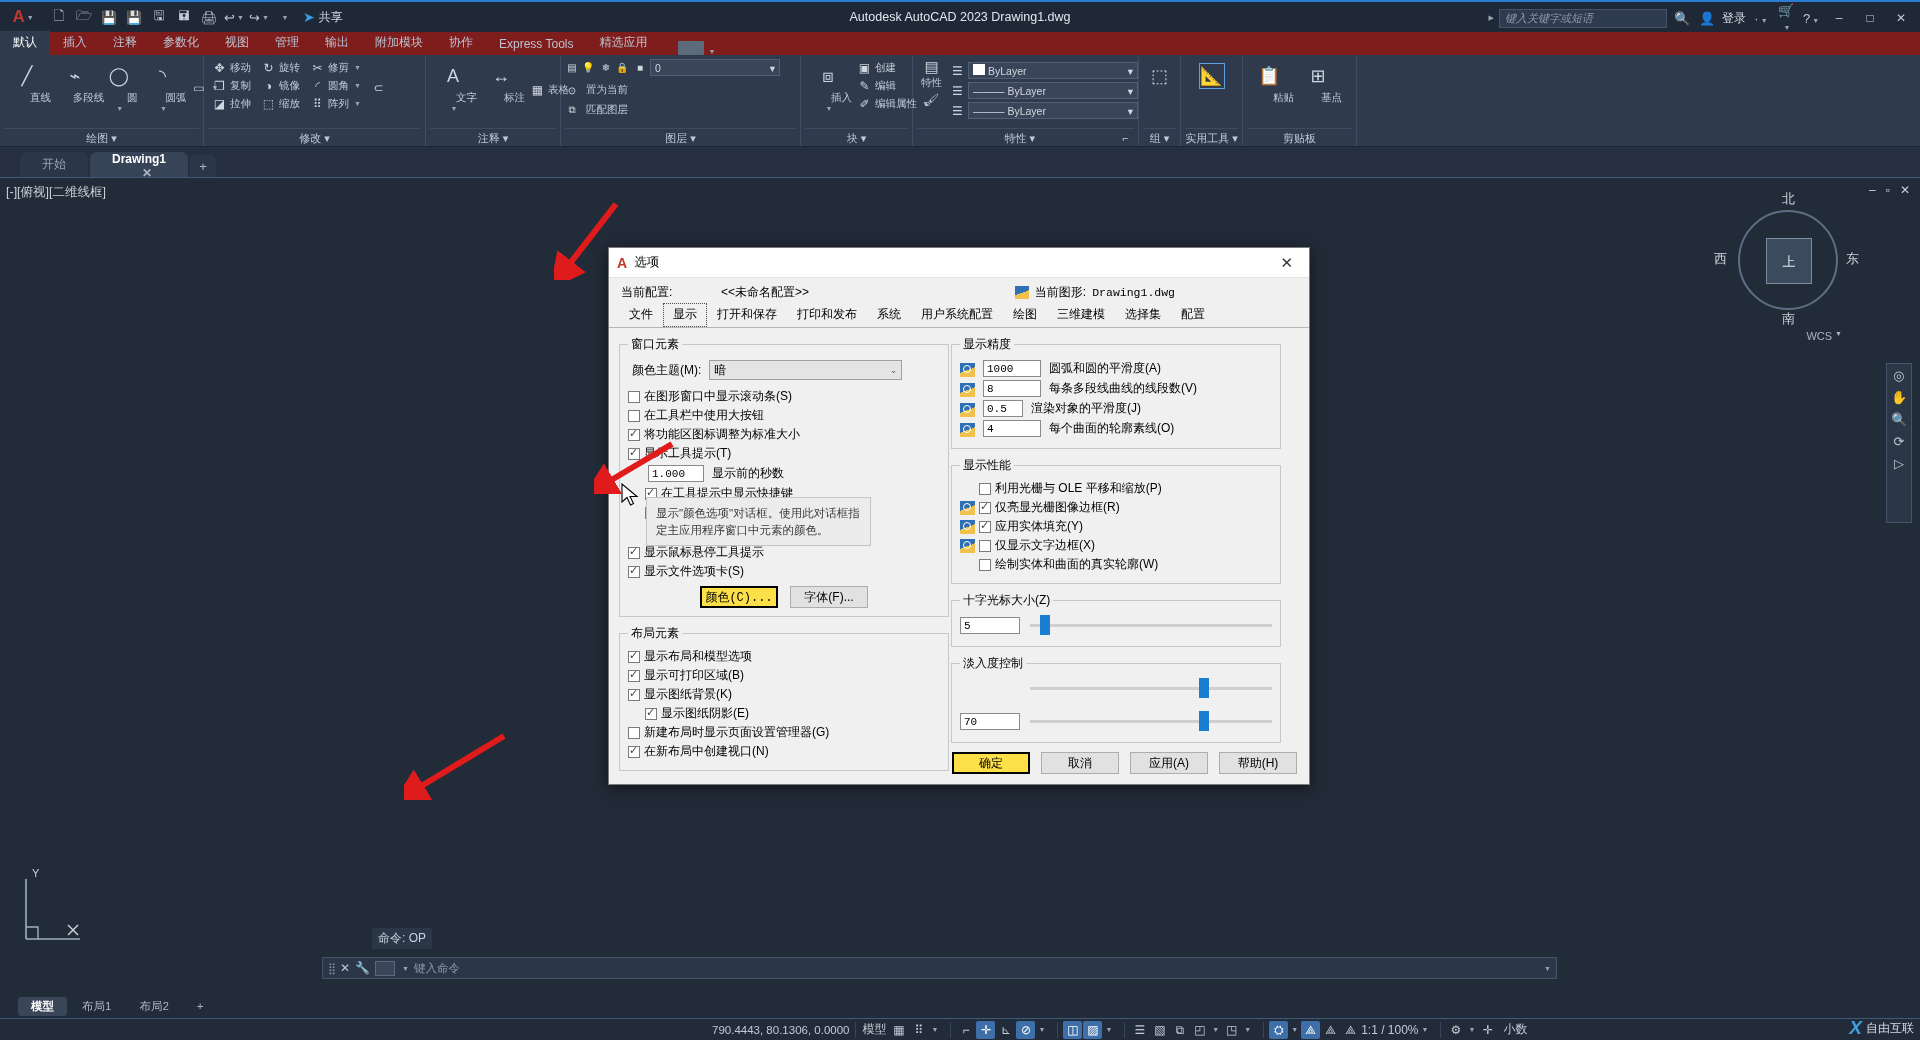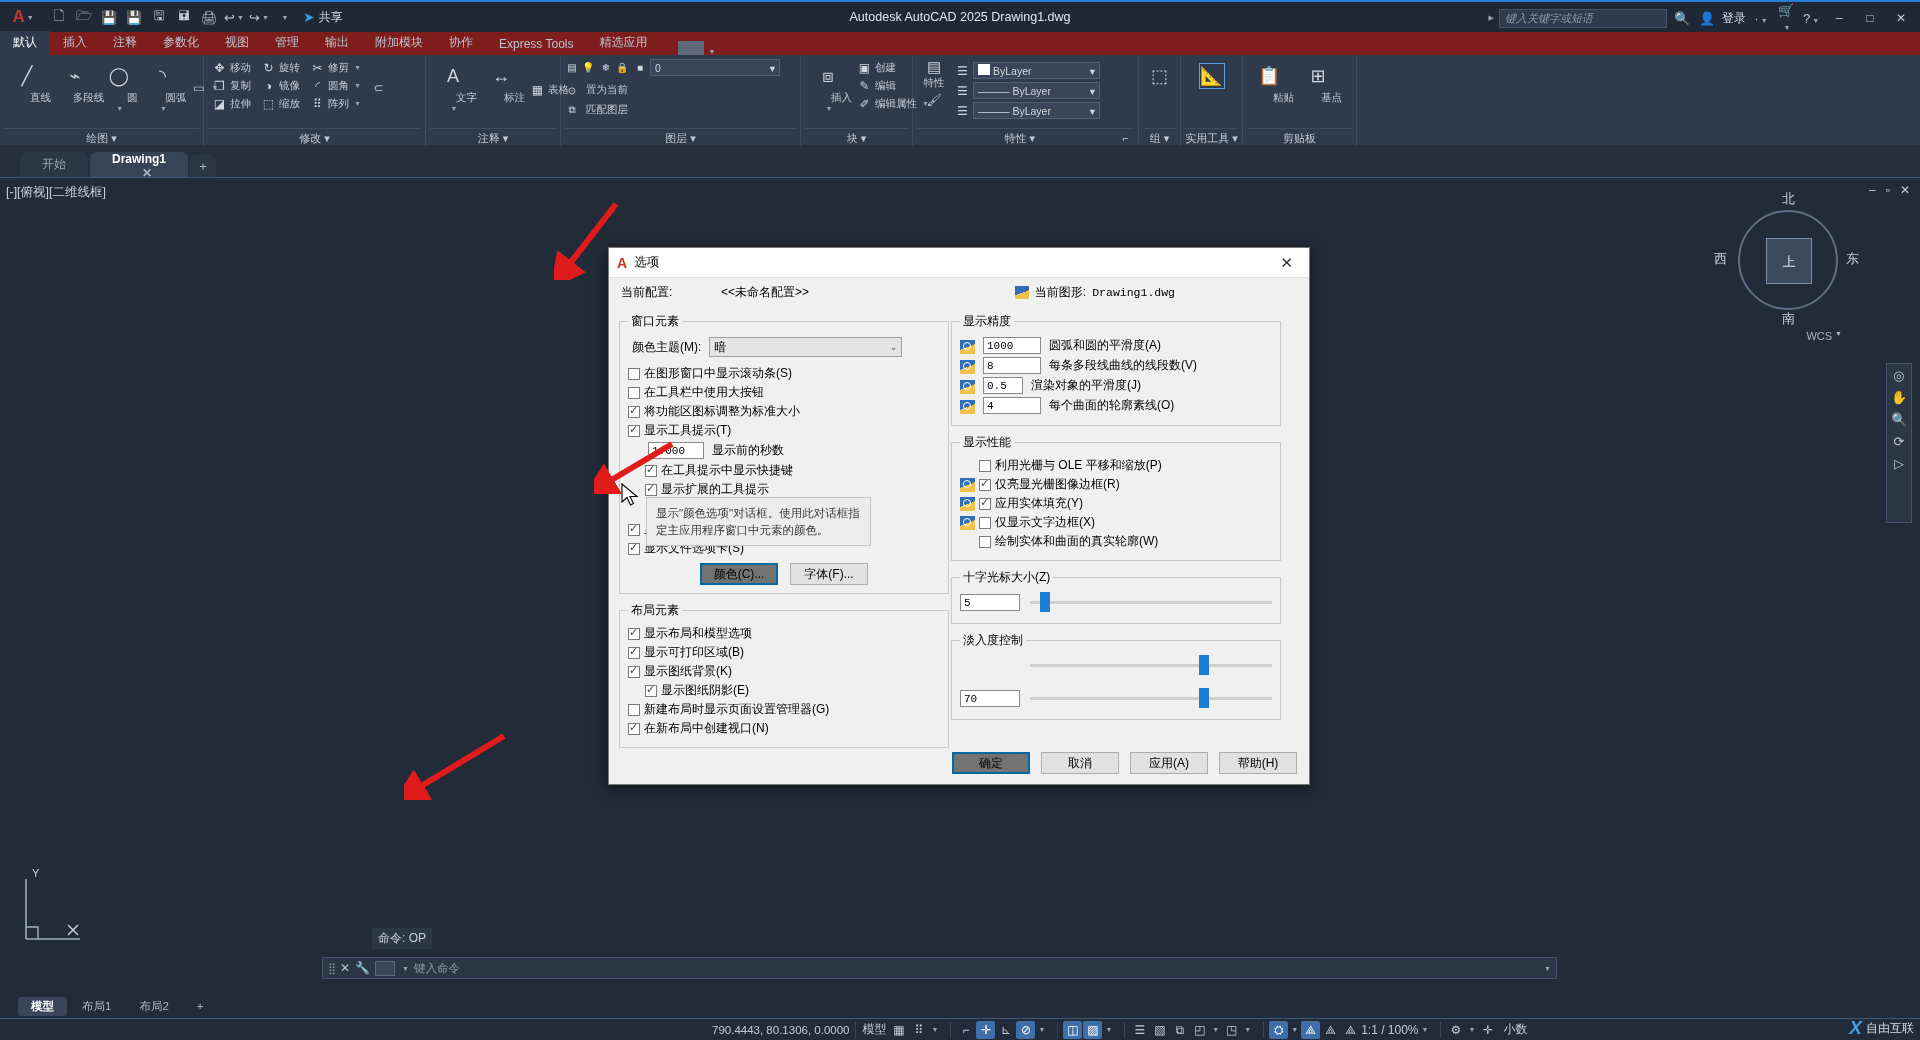--- a/index.html
+++ b/index.html
@@ -66,21 +66,21 @@
   .biglbl { font-size: 10.5px; color: #c2cad6; margin-top: 2px; white-space: nowrap; margin-left: 27px; }
   .colbtns { display: flex; flex-direction: column; gap: 1px; }
   .smbtn { display: flex; align-items: center; gap: 3px; padding: 1px 4px; cursor: pointer;
     font-size: 10.5px; color: #c2cad6; white-space: nowrap; }
   .smico { width: 15px; height: 15px; display: flex; align-items: center; justify-content: center;
     font-size: 12px; color: #cfd6e0; }
 
   
   .layerrows { display: flex; flex-direction: column; gap: 3px; padding: 3px 0 0 2px; }
   .lrow { display: flex; align-items: center; gap: 3px; }
-  .lcombo { height: 17px; background: #3a4559; border: 1px solid #525f76; width: 127px;
+  .lcombo { height: 17px; background: #3a4559; border: 1px solid #525f76; width: 170px;
     display: flex; align-items: center; padding: 0 4px; color: #d2d8e2; font-size: 10.5px;
     justify-content: space-between; cursor: pointer; }
   .swatch { width: 12px; height: 11px; display: inline-block; margin-right: 3px; }
   .miniicon { width: 14px; height: 14px; display: flex; align-items: center;
     justify-content: center; font-size: 10px; color: #d0d7e1; }
 
   
   .filetabs { position: absolute; top: 148px; left: 0; width: 1920px; height: 29px;
     background: #252f3f; display: flex; align-items: flex-end; }
   .ftab { height: 25px; padding: 0 22px 0 22px; display: flex; align-items: center;
@@ -208,21 +208,21 @@
   .combo { height: 20px; width: 193px; background: #e4e4e4; border: 1px solid #a0a0a0;
     display: flex; align-items: center; padding: 0 4px; justify-content: space-between;
     cursor: pointer; font-size: 12px; }
   .combo .cv { color: #000; }
   .combo .cc { font-size: 9px; color: #555; }
 
   .btnrow { display: flex; gap: 12px; justify-content: center; margin-top: 6px; }
   .dbtn { min-width: 78px; height: 22px; background: #e1e1e1; border: 1px solid #adadad;
     display: flex; align-items: center; justify-content: center; font-size: 12px;
     cursor: pointer; }
-  .dbtn.focus { border: 2px solid #0369a1; background: #737373; }
+  .dbtn.focus { border: 2px solid #000000; background: #fde047; font-family: Liberation Mono, monospace; }
 
   .acadicon { width: 15px; height: 14px; position: relative; flex: none; }
   .acadicon::before { content: ''; position: absolute; inset: 0;
     background: linear-gradient(160deg,#2f6fb5 0 50%, #f0c24b 50% 100%); }
   .acadicon::after { content: ''; position: absolute; left: 3px; top: 2px; width: 6px; height: 6px;
     border: 1px solid #fff; border-radius: 50%; }
 
   .sliderrow { display: flex; align-items: center; gap: 10px; margin: 4px 0; }
   .slider { flex: 1; height: 3px; background: #cfcfcf; position: relative; }
   .thumb { position: absolute; top: -9px; width: 10px; height: 20px; background: #1a7fd4; }
@@ -258,21 +258,21 @@
       <div class="qi">↩<span class="caret">▼</span></div>
       <div class="qi">↪<span class="caret">▼</span></div>
       <div class="qi">
           <span class="caret">▼</span>
         </div>
     </div>
     <div class="share">
       <span class="plane">➤</span>
       <span>共享</span>
     </div>
-    <div class="title-center">Autodesk AutoCAD 2025   Drawing1.dwg</div>
+    <div class="title-center">Autodesk AutoCAD 2023   Drawing1.dwg</div>
     <div class="title-right">
       <span class="caret">▶</span>
       <div class="searchbox">键入关键字或短语</div>
       <div class="tr-icon">🔍</div>
       <div class="tr-icon">👤</div>
       <div class="tr-txt">登录</div>
       <div class="tr-icon">·<span class="caret">▼</span></div>
       <div class="tr-icon">🛒<span class="caret">▼</span></div>
       <div class="tr-icon">?<span class="caret">▼</span></div>
       <div class="winbtn">–</div>
@@ -663,20 +663,32 @@
     <div class="cfgrow">
       <span class="cfg-lbl">当前配置:</span>
       <span class="cfg-val">&lt;&lt;未命名配置&gt;&gt;</span>
       <span class="cfg-right">
         <span class="dwgicon"></span>
         <span>当前图形:</span>
         <span class="dwg-name">Drawing1.dwg</span>
       </span>
     </div>
 
+    <div class="tabrow">
+      <div class="otab">文件</div>
+      <div class="otab active">显示</div>
+      <div class="otab">打开和保存</div>
+      <div class="otab">打印和发布</div>
+      <div class="otab">系统</div>
+      <div class="otab">用户系统配置</div>
+      <div class="otab">绘图</div>
+      <div class="otab">三维建模</div>
+      <div class="otab">选择集</div>
+      <div class="otab">配置</div>
+    </div>
 
     <div class="dlg-body">
 
       <div class="col-left">
 
         <fieldset class="grp">
           <legend>窗口元素</legend>
 
           <div style="display:flex;align-items:center;gap:8px;margin:3px 0 8px 4px">
             <span>颜色主题(M):</span>

